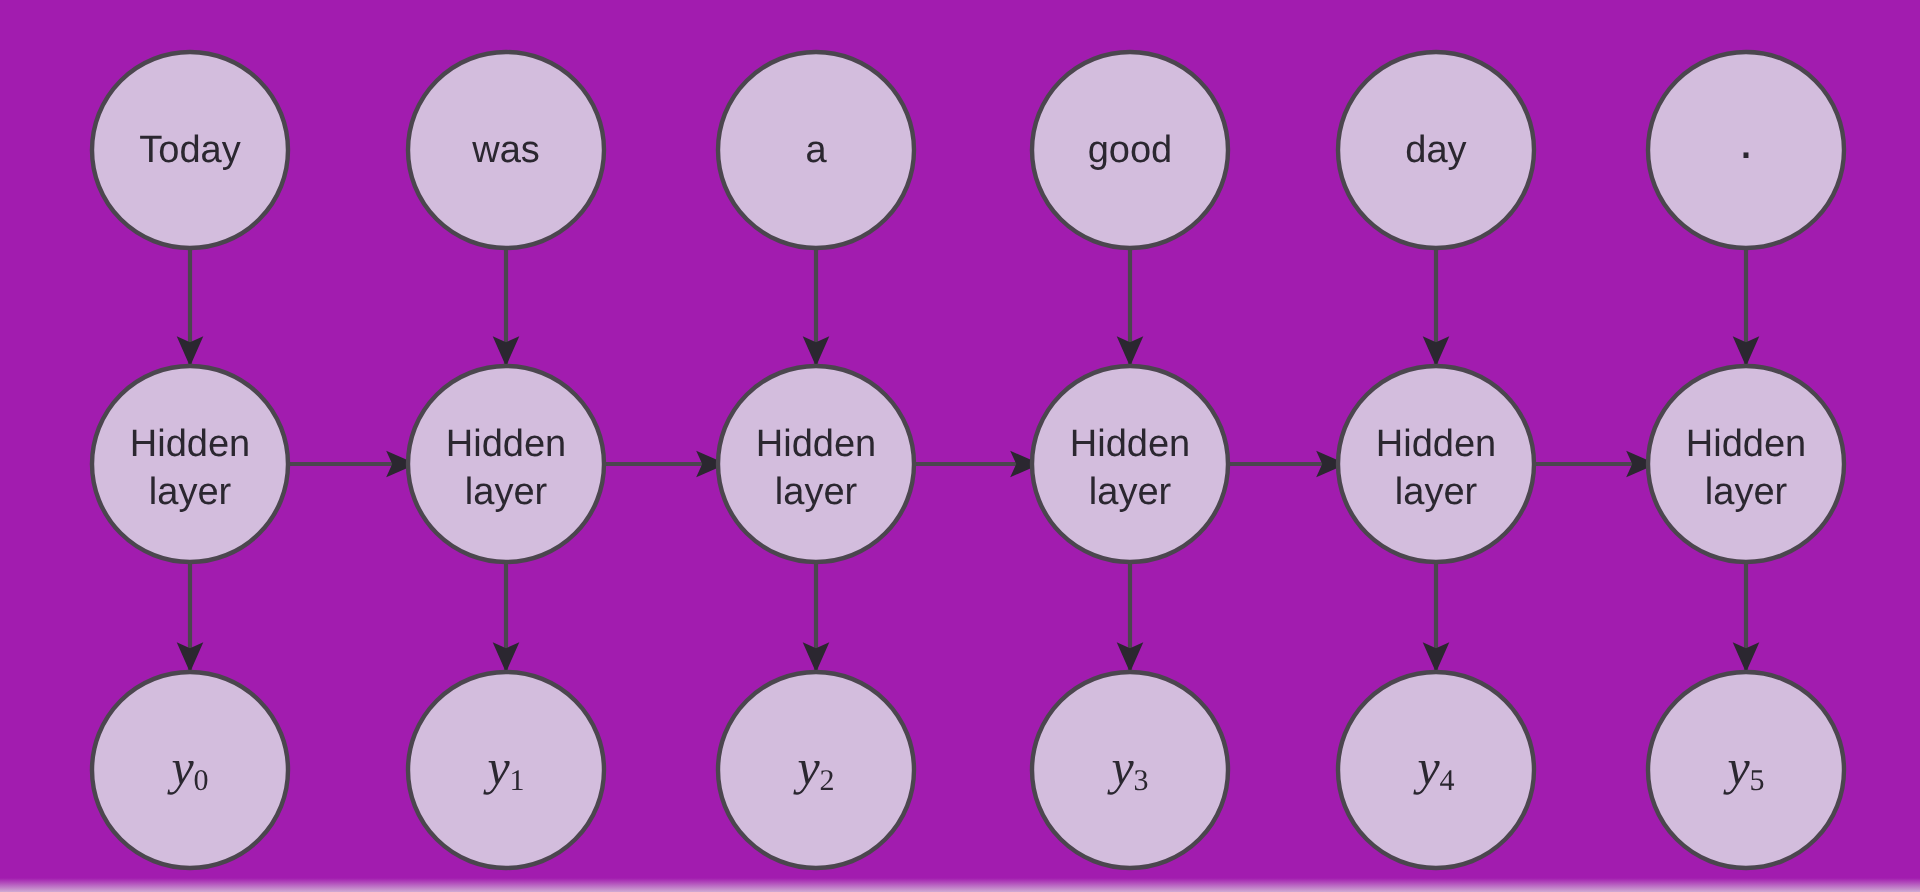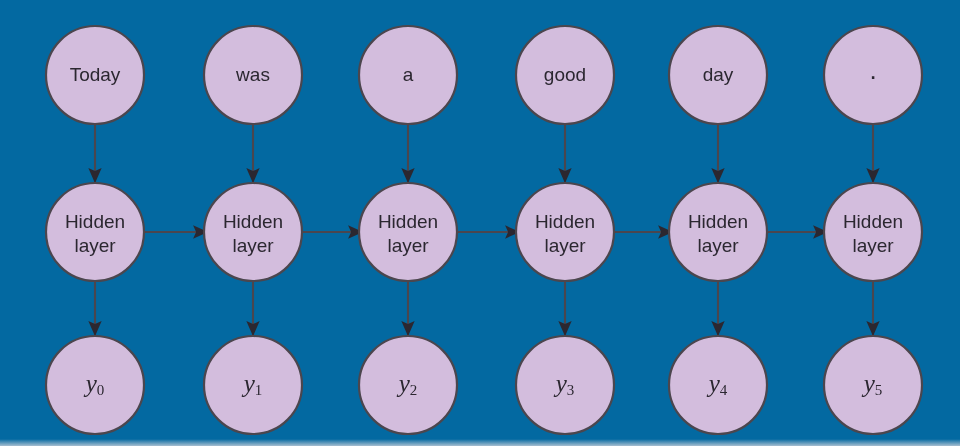--- a/index.html
+++ b/index.html
@@ -8,21 +8,21 @@
     padding: 0;
     background: #ffffff;
   }
   body {
     font-family: "Liberation Sans", sans-serif;
   }
   #canvas {
     position: relative;
     width: 960px;
     height: 446px;
-    background: #0369a1;
+    background: #a21caf;
     overflow: hidden;
   }
   #canvas svg {
     display: block;
     width: 960px;
     height: 446px;
   }
   .node-circle {
     fill: #d3bddd;
     stroke: #4b464e;

